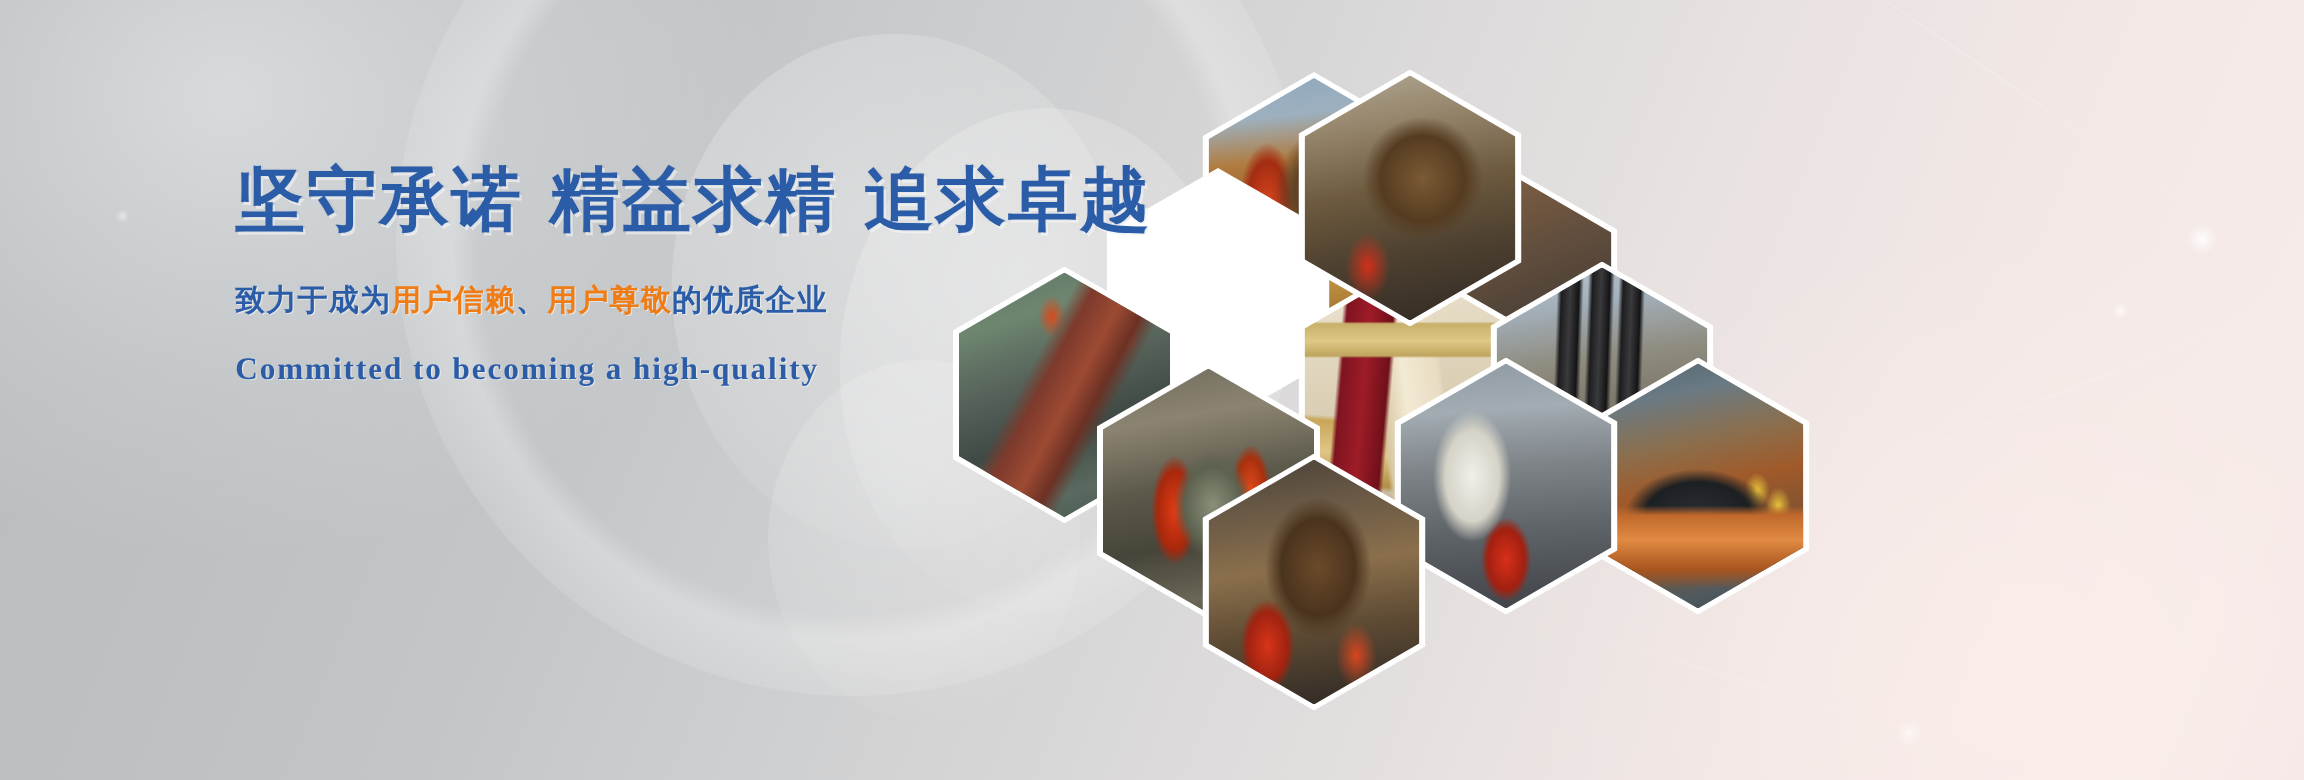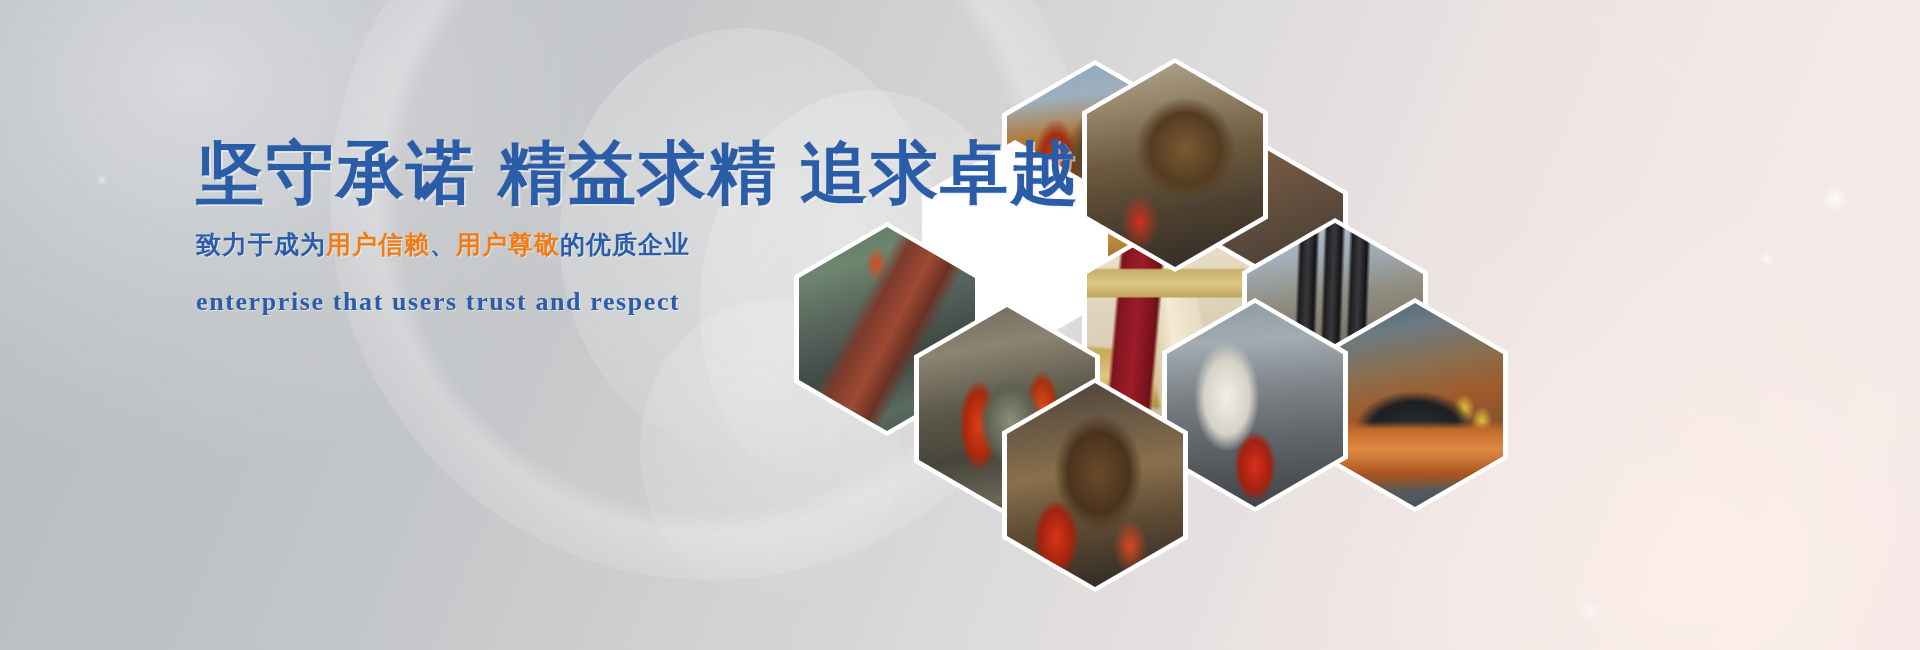--- a/index.html
+++ b/index.html
@@ -81,27 +81,27 @@
   .copy {
     position: absolute;
     left: 196px;
     top: 136px;
     width: 760px;
     z-index: 5;
   }
   .headline {
     font-family: "Liberation Sans", "DejaVu Sans", sans-serif;
     font-weight: 700;
-    font-size: 68px;
+    font-size: 58px;
     line-height: 1.08;
     color: #2a5ca8;
     letter-spacing: 2px;
     white-space: nowrap;
     text-shadow: 2px 2px 0 rgba(255,255,255,0.55), 1px 1px 2px rgba(90,110,140,0.30);
-    margin: 0 0 20px 0;
+    margin: 0 0 36px 0;
   }
   .headline .gap { display: inline-block; width: 22px; }
   .subline {
     font-family: Liberation Sans, sans-serif;
     font-weight: 700;
     font-size: 25px;
     line-height: 1.2;
     color: #2a5ca8;
     letter-spacing: 1px;
     white-space: nowrap;
@@ -250,21 +250,21 @@
 
     <h1 class="headline">
       <span>坚守承诺</span><span class="gap"></span><span>精益求精</span><span class="gap"></span><span>追求卓越</span>
     </h1>
 
     <p class="subline">
       <span>致力于成为</span><span class="hl">用户信赖</span><span>、</span><span class="hl">用户尊敬</span><span>的优质企业</span>
     </p>
 
     <div class="english">
-      <span class="ln">enterprise that users trust and respect</span>
+      <span class="ln">Committed to becoming a high-quality</span>
     </div>
 
   </div>
 
   <div class="collage">
 
     <div class="hex" style="left:232px; top:20px; width:186px; height:214px;">
       <div class="inner">
         <div class="photo ph-turbine-lift"></div>
       </div>

